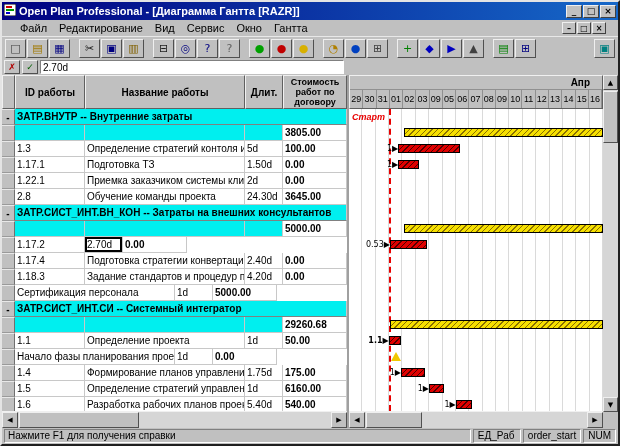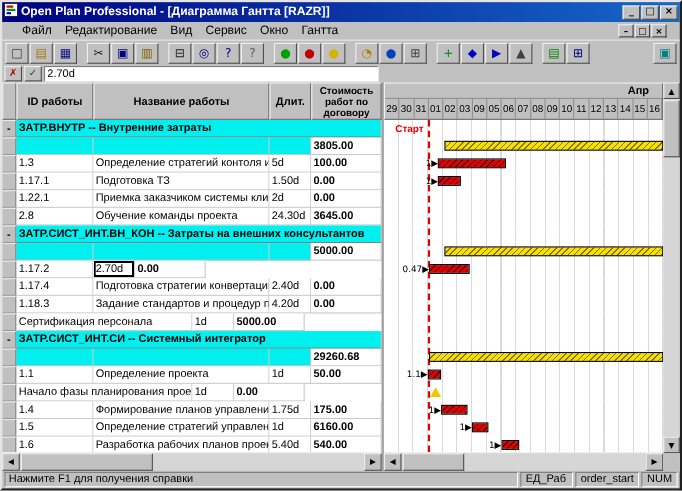--- a/index.html
+++ b/index.html
@@ -59,21 +59,21 @@
 .gdays{flex:1;display:flex;}
 .day{flex:1 0 0;font-size:9px;display:flex;align-items:center;justify-content:center;border-right:1px solid #909090;overflow:hidden;}
 .gbody{flex:1;position:relative;background:#fff;overflow:hidden;}
 .grow{height:16px;position:relative;overflow:hidden;background:repeating-linear-gradient(to right,transparent 0,transparent 12.37px,#dadada 12.37px,#dadada 13.37px);}
 .bar{position:absolute;top:3px;height:9px;border:1px solid #000;z-index:2;}
 .bar-summary{background:repeating-linear-gradient(135deg,#f6e000 0,#f6e000 3px,#8a7000 3px,#8a7000 4px);}
 .bar-task{background:repeating-linear-gradient(135deg,#e00000 0,#e00000 3px,#500000 3px,#500000 4px);}
 .bar-label{position:absolute;top:3px;transform:translateX(-102%);font-size:8px;line-height:10px;white-space:nowrap;z-index:3;font-family:"DejaVu Sans",sans-serif;}
 .milestone{position:absolute;top:3px;width:0;height:0;border-left:5px solid transparent;border-right:5px solid transparent;border-bottom:9px solid #f0c800;margin-left:-5px;z-index:2;}
 .start-line{position:absolute;top:0;bottom:0;width:0;border-left:2px dashed #e80000;z-index:1;}
-.start-label{position:absolute;top:3px;width:40px;text-align:right;color:#e80000;font-size:9px;font-weight:bold;z-index:4;}
+.start-label{position:absolute;top:3px;width:40px;text-align:right;color:#e80000;font-size:9px;font-weight:bold;z-index:4;font-style:italic;}
 
 .hscroll{flex:0 0 16px;display:flex;background:#d6d6d6;border-top:1px solid #f0f0f0;}
 .sbtn{width:16px;height:16px;flex:0 0 16px;background:#c0c0c0;border:1px solid;border-color:#efefef #505050 #505050 #efefef;font-size:7px;display:flex;align-items:center;justify-content:center;color:#000;font-family:"DejaVu Sans",sans-serif;padding:0;}
 .strack{flex:1;position:relative;}
 .sthumb{position:absolute;top:0;bottom:0;background:#c0c0c0;border:1px solid;border-color:#efefef #505050 #505050 #efefef;}
 .vscroll{flex:0 0 15px;display:flex;flex-direction:column;background:#d6d6d6;}
 .vscroll .sbtn{width:15px;height:15px;flex:0 0 15px;}
 .vtrack{flex:1;position:relative;}
 .vthumb{position:absolute;left:0;right:0;top:1px;height:52px;background:#c0c0c0;border:1px solid;border-color:#efefef #505050 #505050 #efefef;}
 .scorner{flex:0 0 16px;background:#c0c0c0;}
@@ -412,32 +412,32 @@
             <span class="bar-label" style="left: 19.4737%;">1▶</span>
             <div class="bar bar-task" style="left: 19.4737%; width: 7.89474%;"></div>
           </div>
           <div class="grow"></div>
           <div class="grow"></div>
           <div class="grow"></div>
           <div class="grow">
             <div class="bar bar-summary" style="left: 21.5789%; width: 78.4211%;"></div>
           </div>
           <div class="grow">
-            <span class="bar-label" style="left: 16.3158%;">0.47▶</span>
+            <span class="bar-label" style="left: 16.3158%;">0.53▶</span>
             <div class="bar bar-task" style="left: 16.3158%; width: 14.2105%;"></div>
           </div>
           <div class="grow"></div>
           <div class="grow"></div>
           <div class="grow"></div>
           <div class="grow"></div>
           <div class="grow">
             <div class="bar bar-summary" style="left: 16.3158%; width: 83.6842%;"></div>
           </div>
           <div class="grow">
-            <span class="bar-label" style="left: 15.7895%;">1.1▶</span>
+            <span class="bar-label" style="left: 15.7895%; font-weight: bold;">1.1▶</span>
             <div class="bar bar-task" style="left: 15.7895%; width: 4.73684%;"></div>
           </div>
           <div class="grow">
             <div class="milestone" style="left: 18.4211%;"></div>
           </div>
           <div class="grow">
             <span class="bar-label" style="left: 20.5263%;">1▶</span>
             <div class="bar bar-task" style="left: 20.5263%; width: 9.21053%;"></div>
           </div>
           <div class="grow">

